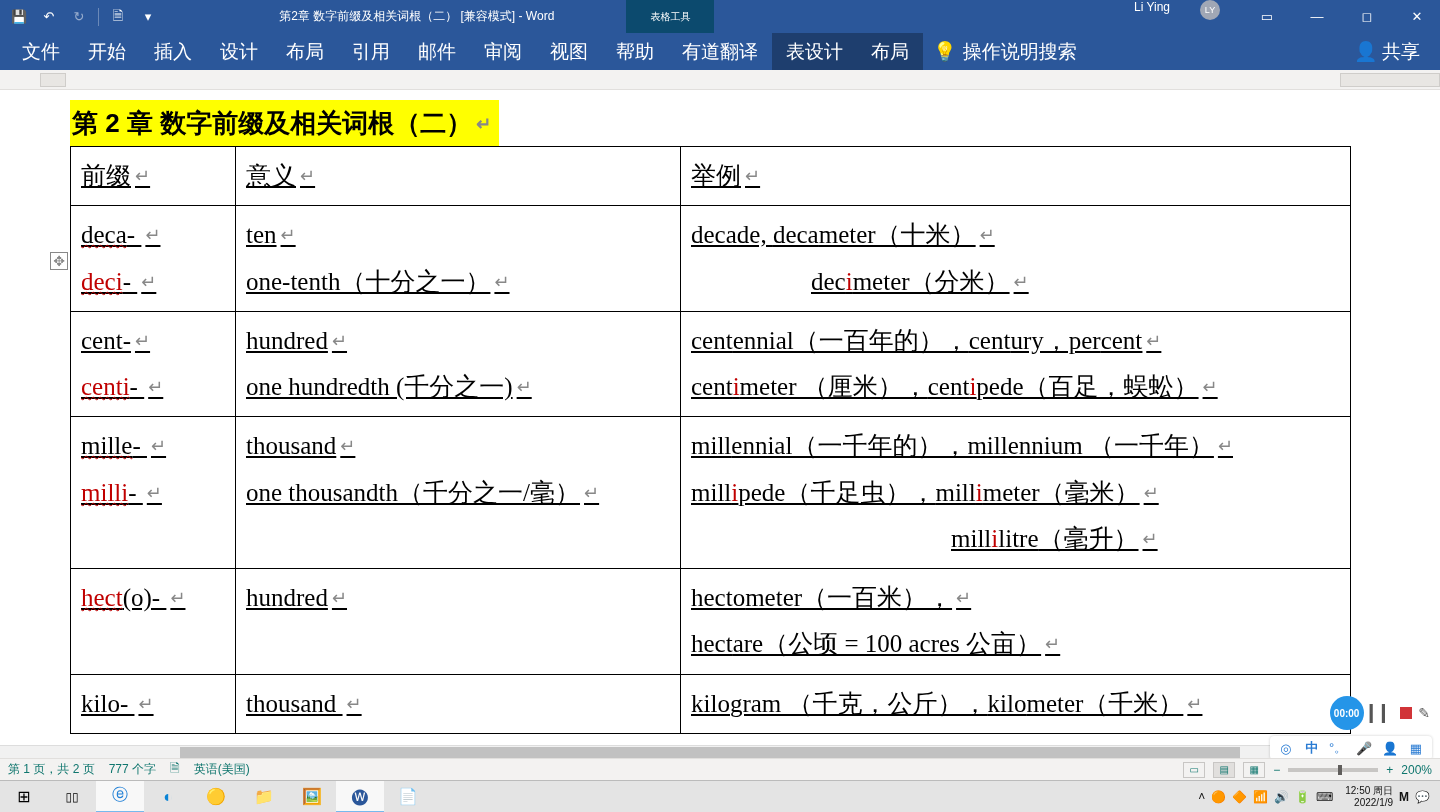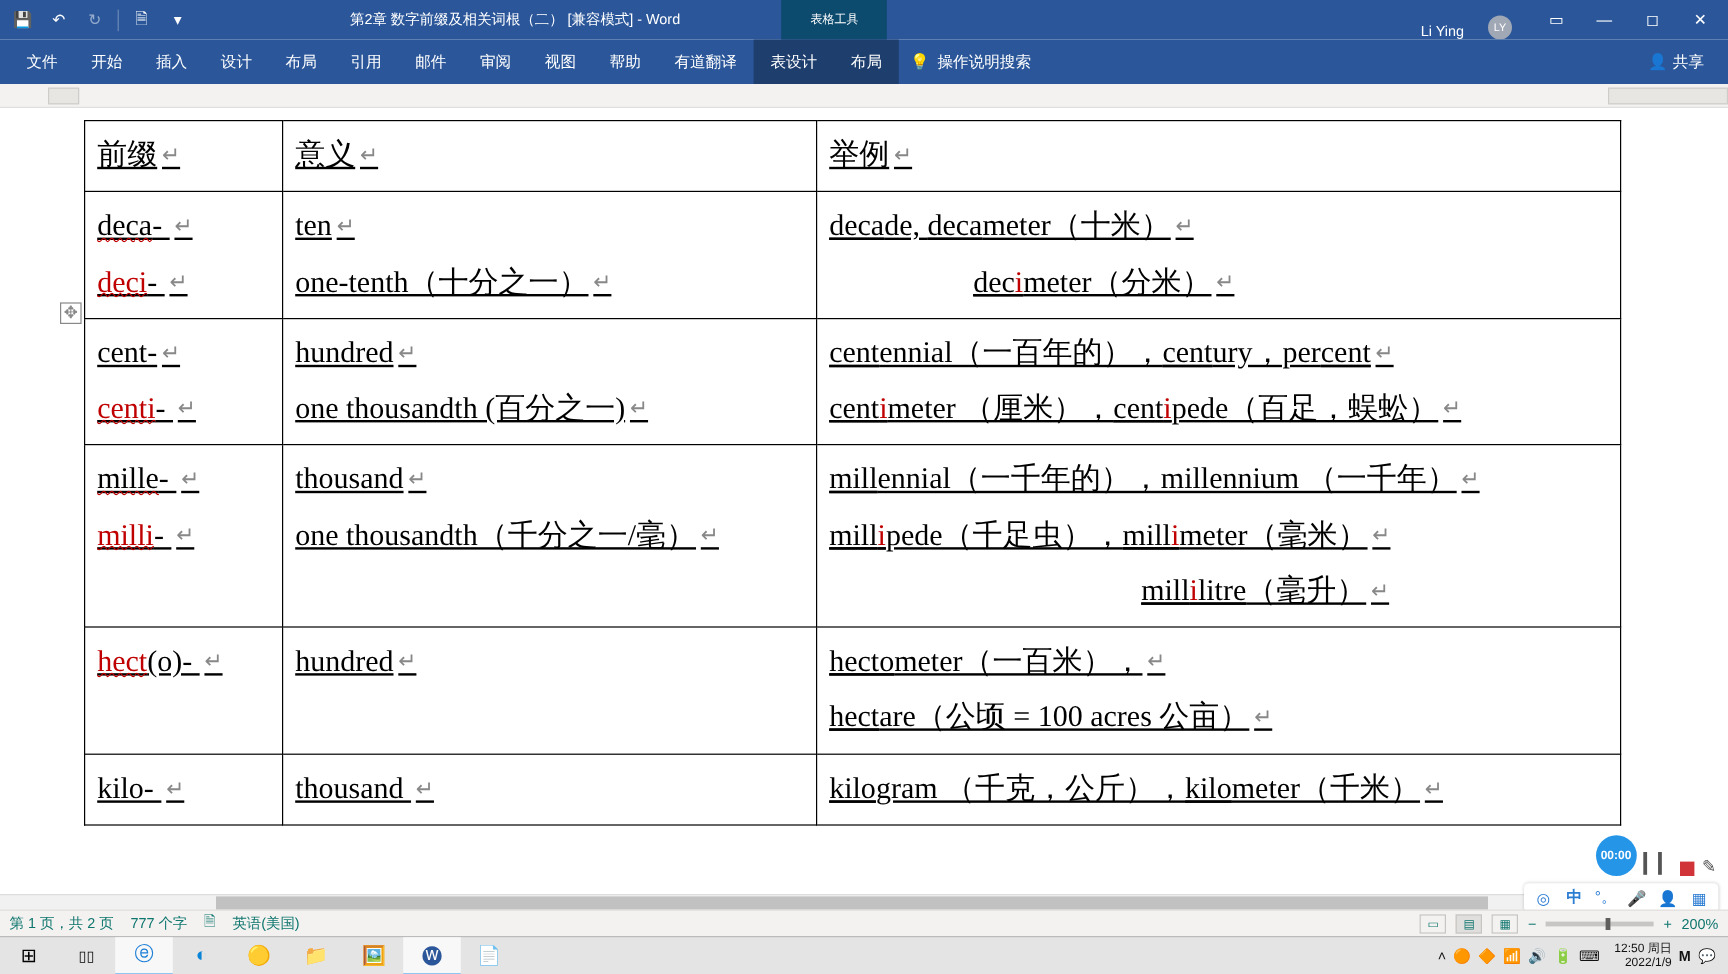--- a/index.html
+++ b/index.html
@@ -5,26 +5,26 @@
   * { box-sizing: border-box; margin: 0; padding: 0; }
   body { font-family: "Microsoft YaHei", "SimSun", Arial, sans-serif; background: #fff; overflow: hidden; width: 1440px; height: 812px; position: relative; }
 
   
   .titlebar { height: 33px; background: #2b579a; color: #fff; display: flex; align-items: center; font-size: 12px; }
   .qat { display: flex; align-items: center; gap: 8px; padding: 0 8px; }
   .qat .ico { width: 22px; height: 22px; display: flex; align-items: center; justify-content: center; font-size: 13px; }
   .qat .sep { width:1px; height:18px; background:rgba(255,255,255,0.3); }
   .title-text { flex:1; text-align:center; padding-left:40px; }
   .tabletools { background:#0c4a6e; padding:0 24px; height:33px; line-height:33px; font-size:10px; }
-  .winctrl { display:flex; align-items:flex-end; gap:6px; padding-right:6px; }
+  .winctrl { display:flex; align-items:flex-start; gap:16px; padding-right:6px; }
   .winctrl .wc { width:34px; height:33px; display:flex; align-items:center; justify-content:center; font-size:13px; }
   .avatar { width:20px; height:20px; border-radius:50%; background:#a0a7b5; display:flex; align-items:center; justify-content:center; font-size:9px; color:#fff; margin:0 14px; }
 
   
-  .ribbon { height:37px; background:#2b579a; color:#fff; display:flex; align-items:center; font-size:13px; padding-left:8px; position:relative; }
+  .ribbon { height:37px; background:#2b579a; color:#fff; display:flex; align-items:center; font-size:19px; padding-left:8px; position:relative; }
   .ribbon .tab { padding:0 14px; height:37px; line-height:37px; }
   .ribbon .tab.context { background:#1e3e6e; }
   .ribbon .tell { display:flex; align-items:center; gap:6px; margin-left:10px; }
   .ribbon .share { position:absolute; right:20px; display:flex; align-items:center; gap:4px; }
 
   
   .toolstrip { height:20px; background:#f3f2f1; border-bottom:1px solid #e1dfdd; display:flex; align-items:center; padding-left:40px; }
   .toolstrip .chip { width:26px; height:14px; background:#e8e6e3; border:1px solid #cfcdca; }
   .toolstrip-right { margin-left:auto; padding-right:10px; width:100px; height:14px; background:#e8e6e3; border:1px solid #cfcdca; }
 
@@ -51,21 +51,21 @@
   
   .statusbar { position:absolute; bottom:32px; left:0; right:0; height:22px; background:#f3f2f1; border-top:1px solid #e1dfdd; display:flex; align-items:center; font-size:12px; color:#0f766e; padding:0 8px; }
   .statusbar .cell { margin-right:14px; }
   .statusbar .zoom { margin-left:auto; display:flex; align-items:center; gap:8px; }
   .zslider { width:90px; height:4px; background:#c8c6c4; position:relative; }
   .zslider::after { content:""; position:absolute; left:55%; top:-3px; width:4px; height:10px; background:#605e5c; }
   .viewbtn { width:22px; height:16px; border:1px solid #c8c6c4; display:flex; align-items:center; justify-content:center; font-size:10px; }
   .viewbtn.sel { background:#e1dfdd; }
 
   
-  .recwidget { position:absolute; right:10px; bottom:82px; display:flex; align-items:flex-end; gap:6px; }
+  .recwidget { position:absolute; right:10px; bottom:82px; display:flex; align-items:center; gap:6px; }
   .recbubble { width:34px; height:34px; border-radius:50%; background:#2595e8; color:#fff; display:flex; align-items:center; justify-content:center; font-size:10px; font-weight:bold; }
   .recstop { width:12px; height:12px; background:#d13438; }
   .recpen { font-size:14px; color:#555; }
 
   
   .imebar { position:absolute; right:8px; bottom:52px; display:flex; align-items:center; gap:6px; background:#fff; padding:2px 6px; border-radius:4px; box-shadow:0 0 3px rgba(0,0,0,0.2); font-size:14px; }
   .imebar .imeico { width:20px; height:20px; display:flex; align-items:center; justify-content:center; font-size:13px; color:#2b7cd3; }
 
   
   .taskbar { position:absolute; bottom:0; left:0; right:0; height:32px; background:#e4e4e4; border-top:1px solid #bbb; display:flex; align-items:center; font-size:12px; }
@@ -126,41 +126,42 @@
   </div>
 </div>
 
 <div class="toolstrip">
   <div class="chip"></div>
   <div class="toolstrip-right"></div>
 </div>
 
 <div class="doc-area">
   <div class="doc">
+    <span class="heading pmark">第 2 章  数字前缀及相关词根（二）</span>
     <div class="table-handle">✥</div>
     <table class="vocab">
       <colgroup>
           <col class="c1">
           <col class="c2">
           <col class="c3">
         </colgroup>
       <tbody id="vocab-body">
           <tr>
             <td><span class="pmark">前缀</span></td>
             <td><span class="pmark">意义</span></td>
             <td><span class="pmark">举例</span></td>
           </tr>
           <tr>
             <td><span class="pmark"><span class="wavy">deca</span><span class="">- </span></span><br><span class="pmark"><span class="red wavy">deci</span><span class="">- </span></span></td>
             <td><span class="pmark"><span class="">ten</span></span><br><span class="pmark"><span class="">one-tenth（十分之一）</span></span></td>
             <td><span class="pmark"><span class="u">deca</span><span class="">de,   </span><span class="u">deca</span><span class="">meter（十米）</span></span><br><span class="pmark"><span class="indent1"></span><span class="u">dec</span><span class="red u">i</span><span class="">meter（分米）</span></span></td>
           </tr>
           <tr>
             <td><span class="pmark"><span class="">cent-</span></span><br><span class="pmark"><span class="red wavy">centi</span><span class="">- </span></span></td>
-            <td><span class="pmark"><span class="">hundred</span></span><br><span class="pmark"><span class="">one thousandth (百分之一)</span></span></td>
+            <td><span class="pmark"><span class="">hundred</span></span><br><span class="pmark"><span class="">one hundredth (千分之一)</span></span></td>
             <td><span class="pmark"><span class="u">cent</span><span class="">ennial（一百年的），</span><span class="u">cent</span><span class="">ury，per</span><span class="u">cent</span></span><br><span class="pmark"><span class="u">cent</span><span class="red u">i</span><span class="">meter  （厘米），</span><span class="u">cent</span><span class="red u">i</span><span class="">pede（百足，蜈蚣）</span></span></td>
           </tr>
           <tr>
             <td><span class="pmark"><span class="wavy">mille</span><span class="">- </span></span><br><span class="pmark"><span class="red wavy">milli</span><span class="">- </span></span></td>
             <td><span class="pmark"><span class="">thousand</span></span><br><span class="pmark"><span class="">one thousandth（千分之一/毫）</span></span></td>
             <td><span class="pmark"><span class="u">mill</span><span class="">ennial（一千年的），millennium （一千年）</span></span><br><span class="pmark"><span class="u">mill</span><span class="red u">i</span><span class="">pede（千足虫），</span><span class="u">mill</span><span class="red u">i</span><span class="">meter（毫米）</span></span><br><span class="pmark"><span class="indent2"></span><span class="u">mill</span><span class="red u">i</span><span class="u">litre</span><span class="">（毫升）</span></span></td>
           </tr>
           <tr>
             <td><span class="pmark"><span class="red wavy">hect</span><span class="">(o)- </span></span></td>
             <td><span class="pmark"><span class="">hundred</span></span></td>

